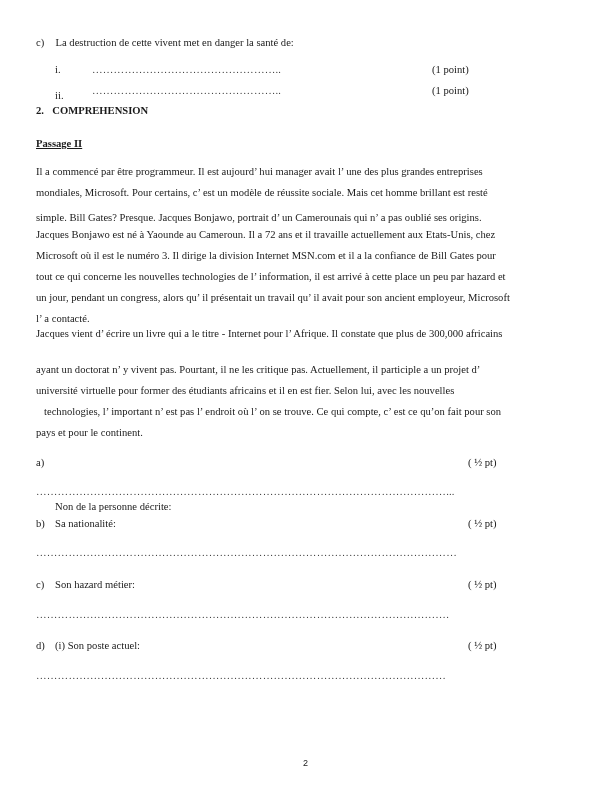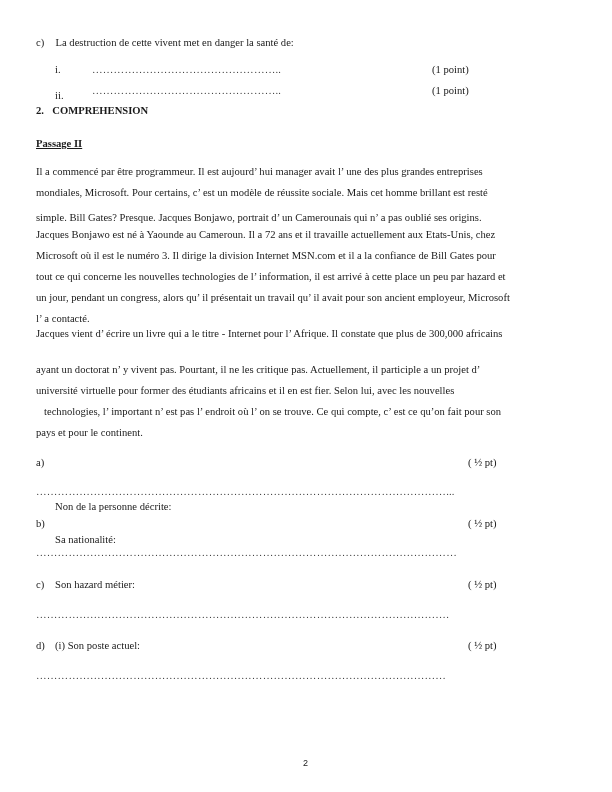--- a/index.html
+++ b/index.html
@@ -58,21 +58,21 @@
 
 <div>
   <div class="abs" style="left:36px; top:457px;">a)</div>
   <div class="abs" style="left:55px; top:457px;margin-top:44px;">Non de la personne décrite:</div>
   <div class="abs" style="left:468px; top:457px;">( ½ pt)</div>
   <div class="abs dots" style="left:36px; top:486px; width:470px; overflow:hidden;">……………………………………………………………………………………………………...</div>
 </div>
 
 <div>
   <div class="abs" style="left:36px; top:518px;">b)</div>
-  <div class="abs" style="left:55px; top:518px;margin-top:16px;">Sa nationalité:</div>
+  <div class="abs" style="left:55px; top:518px;">Sa nationalité:</div>
   <div class="abs" style="left:468px; top:518px;">( ½ pt)</div>
   <div class="abs dots" style="left:36px; top:547px; width:470px; overflow:hidden;">………………………………………………………………………………………………………</div>
 </div>
 
 <div>
   <div class="abs" style="left:36px; top:579px;">c)</div>
   <div class="abs" style="left:55px; top:579px;">Son hazard métier:</div>
   <div class="abs" style="left:468px; top:579px;">( ½ pt)</div>
   <div class="abs dots" style="left:36px; top:609px; width:466px; overflow:hidden;">…………………………………………………………………………………………………….</div>
 </div>

